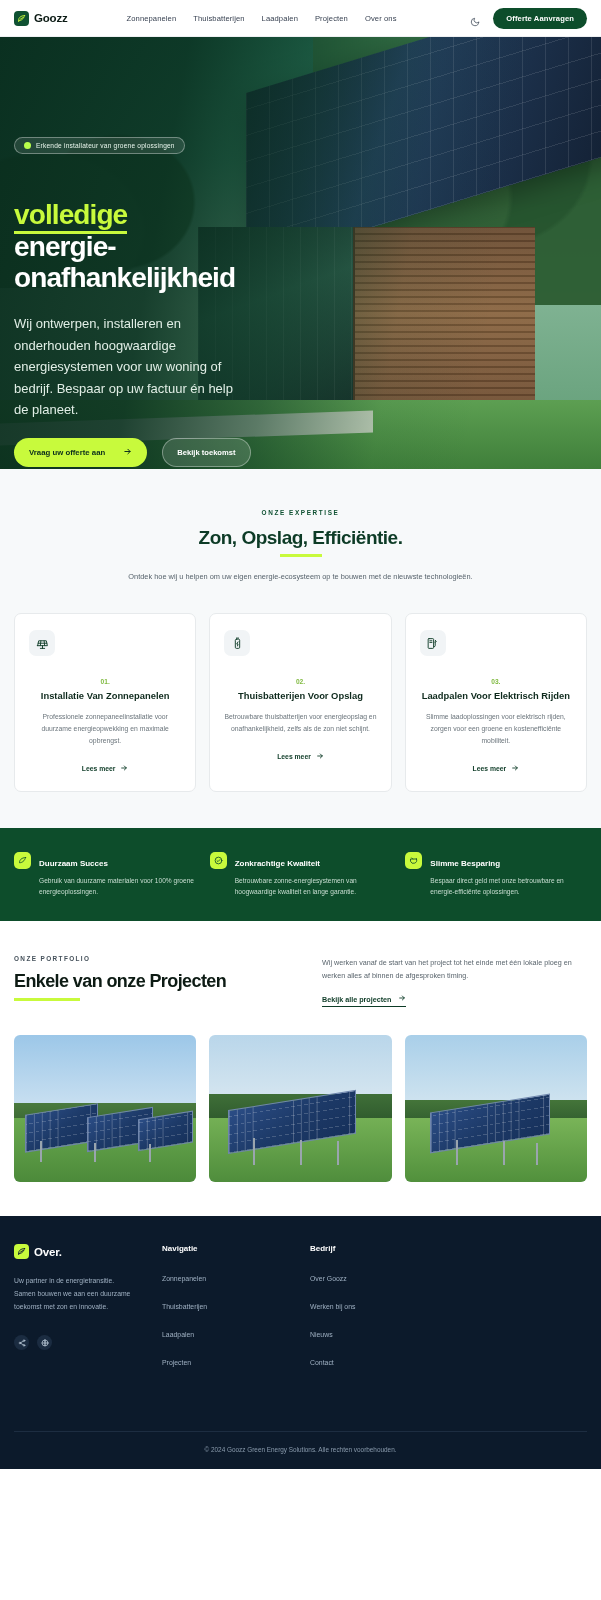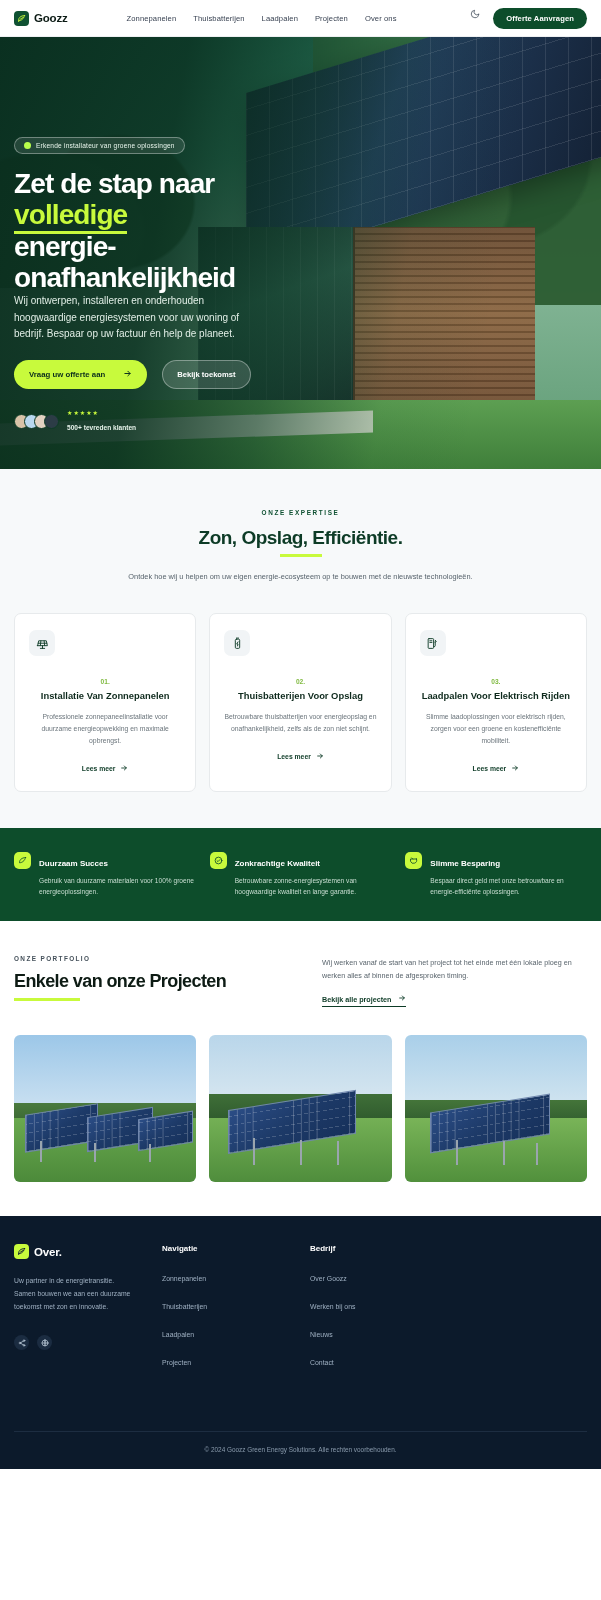--- a/index.html
+++ b/index.html
@@ -28,21 +28,21 @@
     width: 15px; height: 15px; border-radius: 4px;
     background: #0f5132;
     display: flex; align-items: center; justify-content: center;
   }
   .brand-mark svg { display:block; }
   .brand-name { font-size: 11.5px; font-weight: 700; letter-spacing: -.2px; color:#0b1a14; }
   .nav-links { display: flex; gap: 17px; margin-left: 59px; }
   .nav-links a {
     font-size: 7.6px; color: #374151; text-decoration: none; letter-spacing: .1px;
   }
-  .nav-right { margin-left: auto; display: flex; align-items: flex-start; gap: 12px; }
+  .nav-right { margin-left: auto; display: flex; align-items: flex-end; gap: 12px; }
   .theme-toggle {
     width: 13px; height: 13px; border-radius: 50%;
     display:flex; align-items:center; justify-content:center;
     color:#4b5563;
   }
   .cta-nav {
     background: #0d4d2b; color: #ffffff; font-size: 7.6px; font-weight: 700;
     border-radius: 999px; padding: 6px 13px; border: none; cursor: pointer;
     letter-spacing: .1px;
   }
@@ -135,22 +135,22 @@
     letter-spacing: -.9px;
     color: #ffffff;
     max-width: 300px;
   }
   h1.hero-title .hl {
     color: #c8fa3c;
     border-bottom: 3px solid #c8fa3c;
     padding-bottom: 1px;
   }
   .hero-sub {
-    margin-top: 0;
-    font-size: 10px;
+    margin-top: 20px;
+    font-size: 13px;
     line-height: 1.65;
     color: #e1eee6;
     max-width: 232px;
   }
   .hero-btns { margin-top: 17px; display:flex; gap: 15px; align-items:center; }
   .btn-primary {
     background:#c8fa3c; color:#0b2e1c; font-size:7.8px; font-weight:700;
     padding: 9px 15px; border-radius:999px; border:none; cursor:pointer;
     display:inline-flex; align-items:center; gap:18px;
   }
@@ -308,21 +308,21 @@
       <div class="lawn"></div>
       <div class="path"></div>
     </div>
     <div class="hero-tint"></div>
     <div class="hero-inner">
       <div class="badge">
         <span class="badge-dot"></span>
         <span>Erkende installateur van groene oplossingen</span>
       </div>
       <h1 class="hero-title">
-        <span>Zet de stap naar</span><br>
+        <br>
         <span class="hl">volledige</span><br>
         <span>energie-</span><br>
         <span>onafhankelijkheid</span>
       </h1>
       <p class="hero-sub">Wij ontwerpen, installeren en onderhouden hoogwaardige energiesystemen voor uw woning of bedrijf. Bespaar op uw factuur én help de planeet.</p>
       <div class="hero-btns">
         <button class="btn-primary">
           <span>Vraag uw offerte aan</span>
           <span>
             <svg width="9" height="9" viewBox="0 0 24 24" fill="none" stroke="currentColor" stroke-width="2.6" stroke-linecap="round" stroke-linejoin="round">

